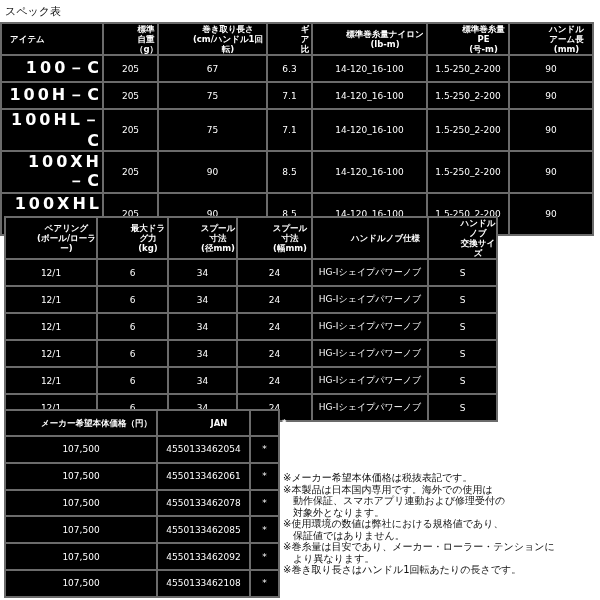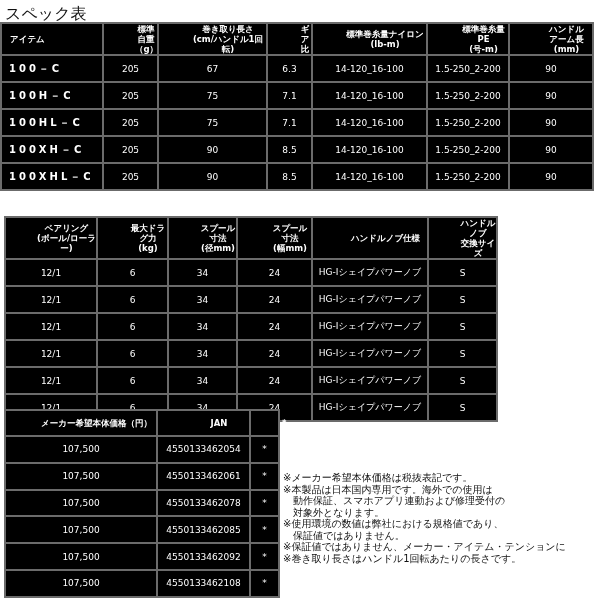--- a/index.html
+++ b/index.html
@@ -1,23 +1,23 @@
 <!DOCTYPE html>
 <html><head>
   <meta charset="utf-8">
   <style>
     html, body { margin: 0; padding: 0; background: #ffffff; }
     body { width: 600px; height: 600px; position: relative; overflow: hidden;
            font-family: "DejaVu Sans", "Liberation Sans", sans-serif; }
-    .title { position: absolute; left: 5px; top: 4px; font-size: 16px; color: #111; }
+    .title { position: absolute; left: 5px; top: 4px; font-size: 11px; color: #111; }
     table { position: absolute; border-collapse: collapse; background: #000; table-layout: fixed; }
     td, th { border: 2px solid #6b6b6b; color: #fff; text-align: center; padding: 0;
              font-size: 9px; font-weight: normal; }
     th { font-weight: bold; font-size: 8.5px; line-height: 10px; padding-left: 31px; }
-    td.item { text-align: left; padding-left: 7px; font-weight: bold; letter-spacing: 3px; font-size: 10px; }
+    td.item { text-align: right; padding-left: 7px; font-weight: bold; letter-spacing: 3px; font-size: 16px; }
     th.item { text-align: left; padding-left: 8px; }
     #t1 { left: 0; top: 22px; width: 592px; }
     #t1 tr.hdr { height: 26px; }
     #t1 tr.row { height: 27px; }
     #t2 { left: 4px; top: 216px; width: 492px; }
     #t2 tr.hdr { height: 28px; margin-left: 19px; }
     #t2 tr.row { height: 27px; margin-top: 44px; }
     #t3 { left: 4px; top: 409px; width: 274px; }
     #t3 tr.hdr { height: 26px; }
     #t3 tr.row { height: 26.8px; margin-top: 34px; }
@@ -212,15 +212,16 @@
     </tbody>
 </table>
 
 <div class="notes" id="notes">
     <div>※メーカー希望本体価格は税抜表記です。</div>
     <div>※本製品は日本国内専用です。海外での使用は</div>
     <div class="cont">動作保証、スマホアプリ連動および修理受付の</div>
     <div class="cont">対象外となります。</div>
     <div>※使用環境の数値は弊社における規格値であり、</div>
     <div class="cont">保証値ではありません。</div>
-    <div>※保証値ではありません、メーカー・アイテム・テンションに</div>
+    <div>※巻糸量は目安であり、メーカー・ローラー・テンションに</div>
+    <div class="cont">より異なります。</div>
     <div>※巻き取り長さはハンドル1回転あたりの長さです。</div>
   </div>
 
 </body></html>

